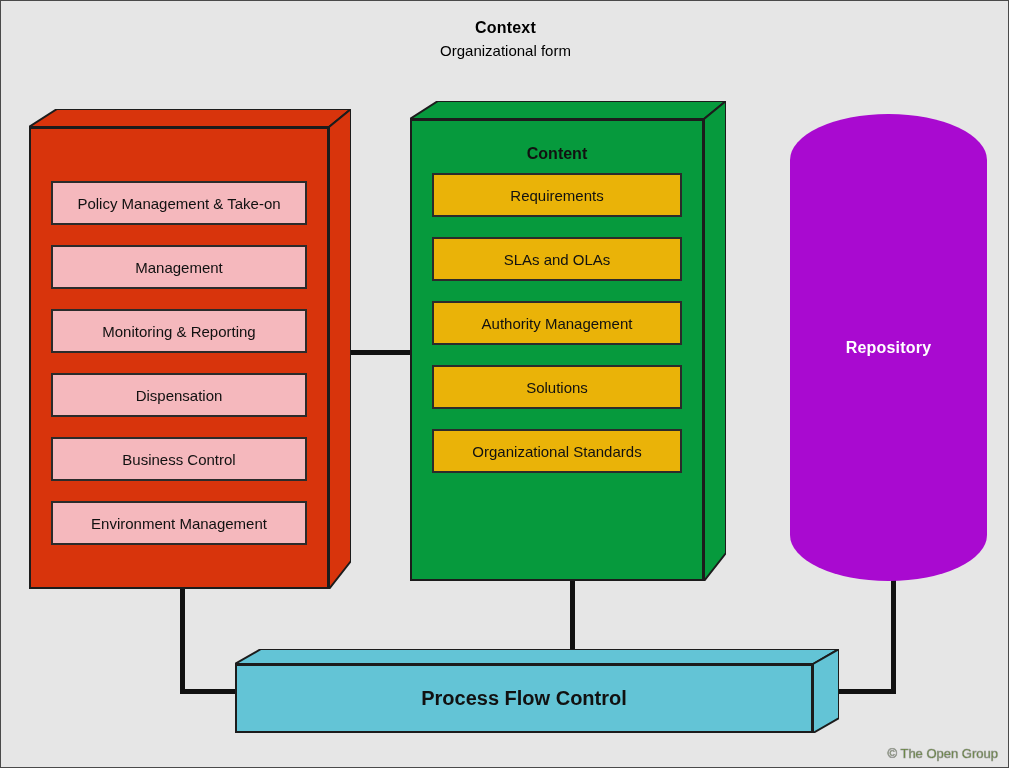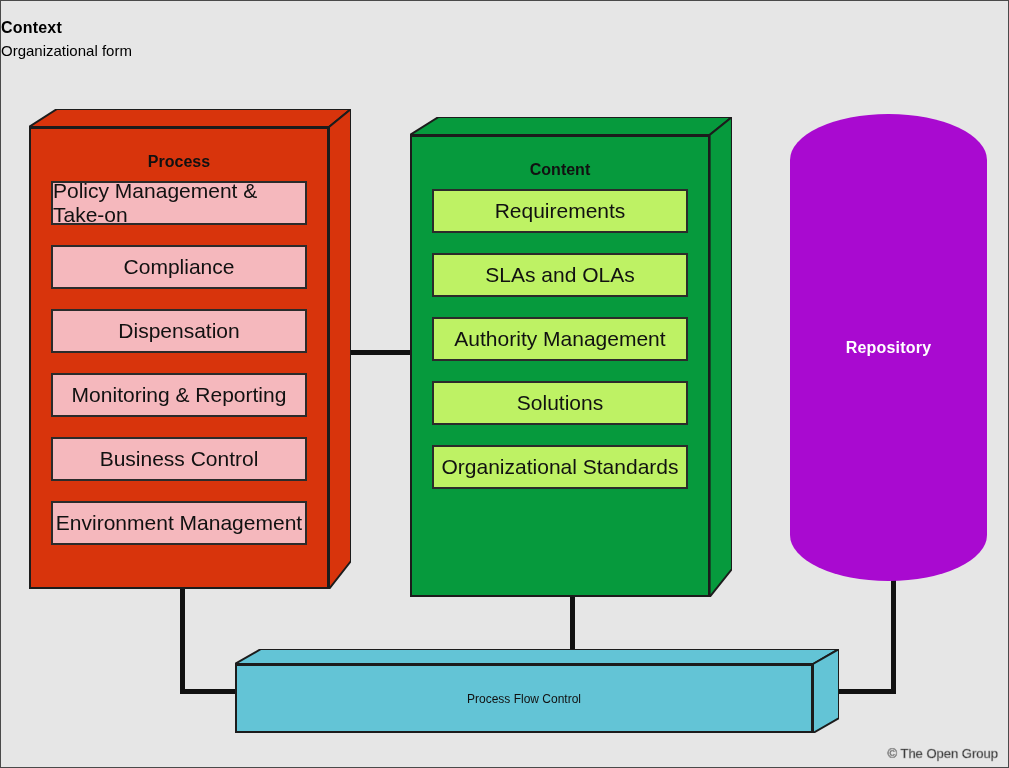--- a/index.html
+++ b/index.html
@@ -18,21 +18,21 @@
     font-family: "Liberation Sans", sans-serif;
     color: #000000;
   }
 
   
   #context-header {
     position: absolute;
     left: 0;
     top: 16px;
     width: 1009px;
-    text-align: left;
+    text-align: center;
     line-height: 1.42;
   }
   #context-header .ctx-title {
     font-size: 16px;
     font-weight: bold;
     letter-spacing: 0.2px;
   }
   #context-header .ctx-line {
     font-size: 15px;
     font-weight: normal;
@@ -93,33 +93,33 @@
     justify-content: flex-start;
   }
   .pillar .item {
     height: 44px;
     margin-bottom: 20px;
     border: 2px solid #2b2b2b;
     box-sizing: border-box;
     display: flex;
     align-items: center;
     justify-content: center;
-    font-size: 21px;
+    font-size: 15px;
     color: #111111;
   }
 
   
   #process-pillar { left: 28px; top: 108px; width: 322px; height: 480px; }
   #process-pillar .face { background: #d8340c; }
   #process-pillar .item { background: #f5b8bd; }
 
   
-  #content-pillar { left: 409px; top: 116px; width: 316px; height: 480px; padding-left: 6px; }
+  #content-pillar { left: 409px; top: 100px; width: 316px; height: 480px; }
   #content-pillar .face { background: #069a3d; }
-  #content-pillar .item { background: #bef264; }
+  #content-pillar .item { background: #eab308; }
 
   
   #repository {
     position: absolute;
     left: 789px;
     top: 113px;
     width: 197px;
     height: 467px;
     background: #a90ad0;
     border-radius: 98px / 46px;
@@ -157,32 +157,32 @@
     bottom: 0;
     background: #63c4d6;
     border: 2px solid #1c1c1c;
     box-sizing: border-box;
     z-index: 2;
     display: flex;
     align-items: center;
     justify-content: center;
   }
   #flow-bar .fb-label {
-    font-size: 12px;
-    font-weight: normal;
+    font-size: 20px;
+    font-weight: bold;
     color: #111111;
   }
 
   
   #watermark {
     position: absolute;
     right: 10px;
     bottom: 6px;
     font-size: 13px;
-    color: #000000;
+    color: #4d7c0f;
     -webkit-text-stroke: 0.6px #9a9a9a;
     text-shadow: 0 0 1px #b5b5b5;
     z-index: 6;
     white-space: nowrap;
   }
 </style>
 </head>
 <body>
 
 <div id="canvas">
@@ -201,26 +201,25 @@
 
   <div class="conn" style="left:890px; top:570px; width:5px; height:123px;"></div>
   <div class="conn" style="left:826px; top:688px; width:69px; height:5px;"></div>
 
   <div class="pillar" id="process-pillar">
     <svg class="bevel" viewBox="0 0 322 480" preserveAspectRatio="none">
       <polygon points="0,18 28,0 322,0 300,18" fill="#d8340c" stroke="#1c1c1c" stroke-width="2"></polygon>
       <polygon points="300,18 322,0 322,452 300,480" fill="#d8340c" stroke="#1c1c1c" stroke-width="2"></polygon>
     </svg>
     <div class="face"></div>
-    <div class="title">Process</div>
     <div class="items">
       <div class="item">Policy Management &amp; Take-on</div>
-      <div class="item">Compliance</div>
+      <div class="item">Management</div>
+      <div class="item">Monitoring &amp; Reporting</div>
       <div class="item">Dispensation</div>
-      <div class="item">Monitoring &amp; Reporting</div>
       <div class="item">Business Control</div>
       <div class="item">Environment Management</div>
     </div>
   </div>
 
   <div class="pillar" id="content-pillar">
     <svg class="bevel" viewBox="0 0 316 480" preserveAspectRatio="none">
       <polygon points="0,18 28,0 316,0 294,18" fill="#069a3d" stroke="#1c1c1c" stroke-width="2"></polygon>
       <polygon points="294,18 316,0 316,452 294,480" fill="#069a3d" stroke="#1c1c1c" stroke-width="2"></polygon>
     </svg>

